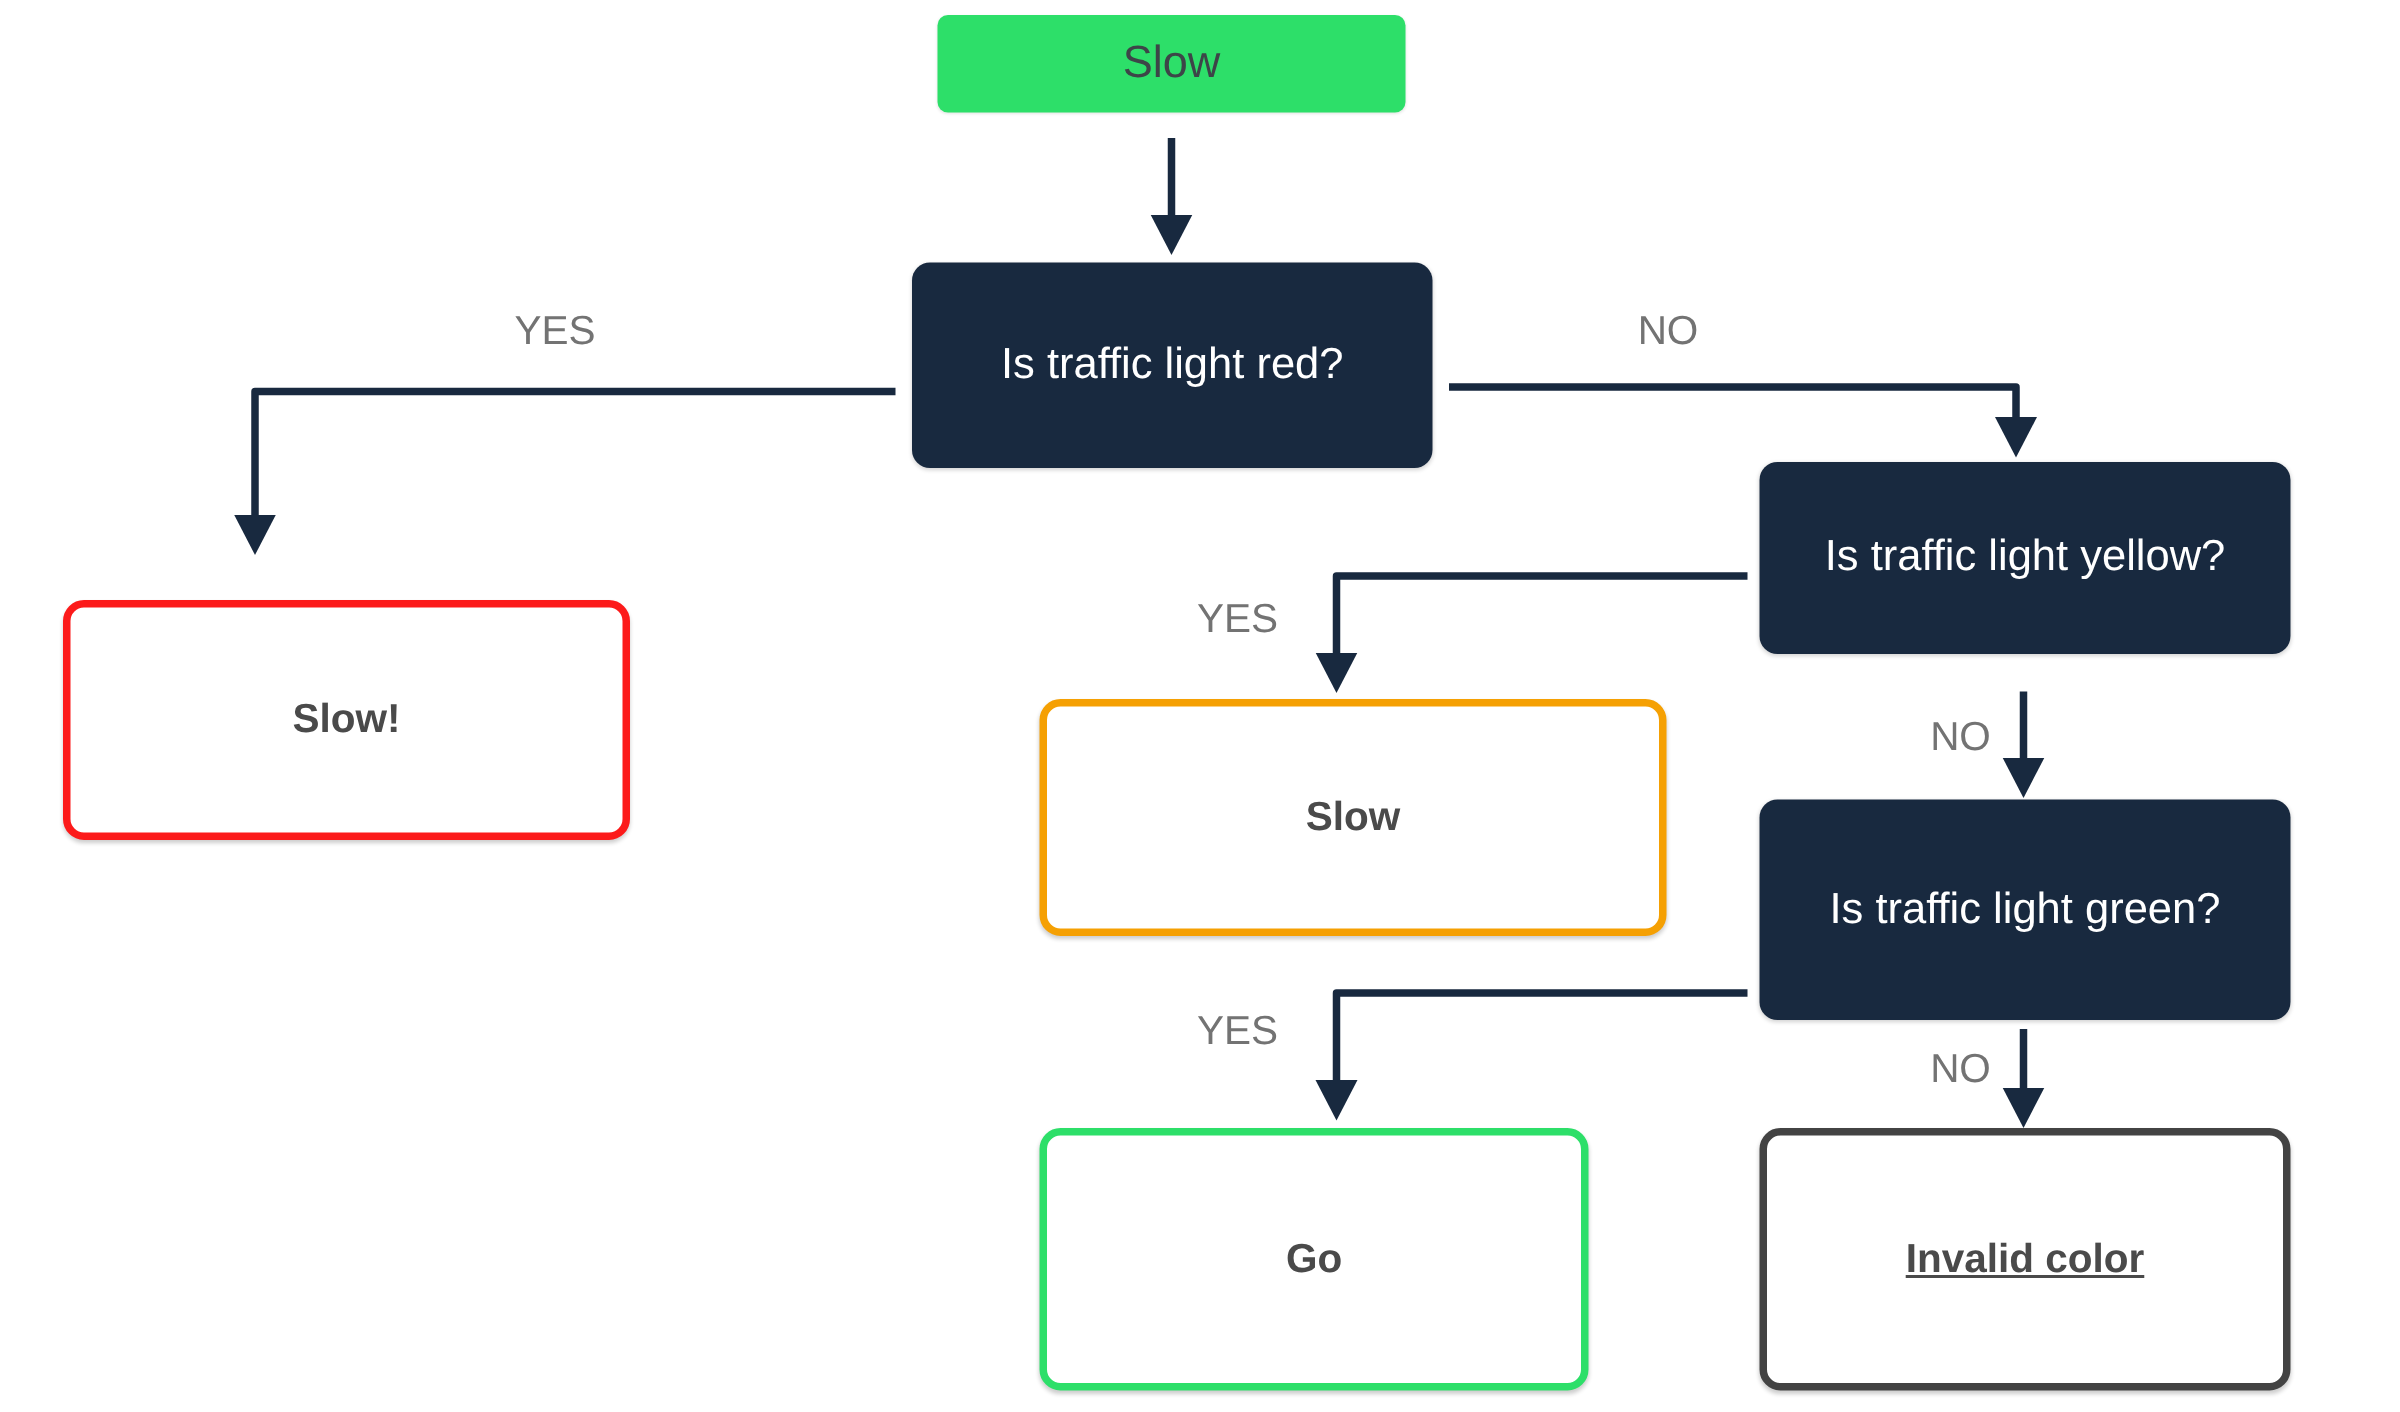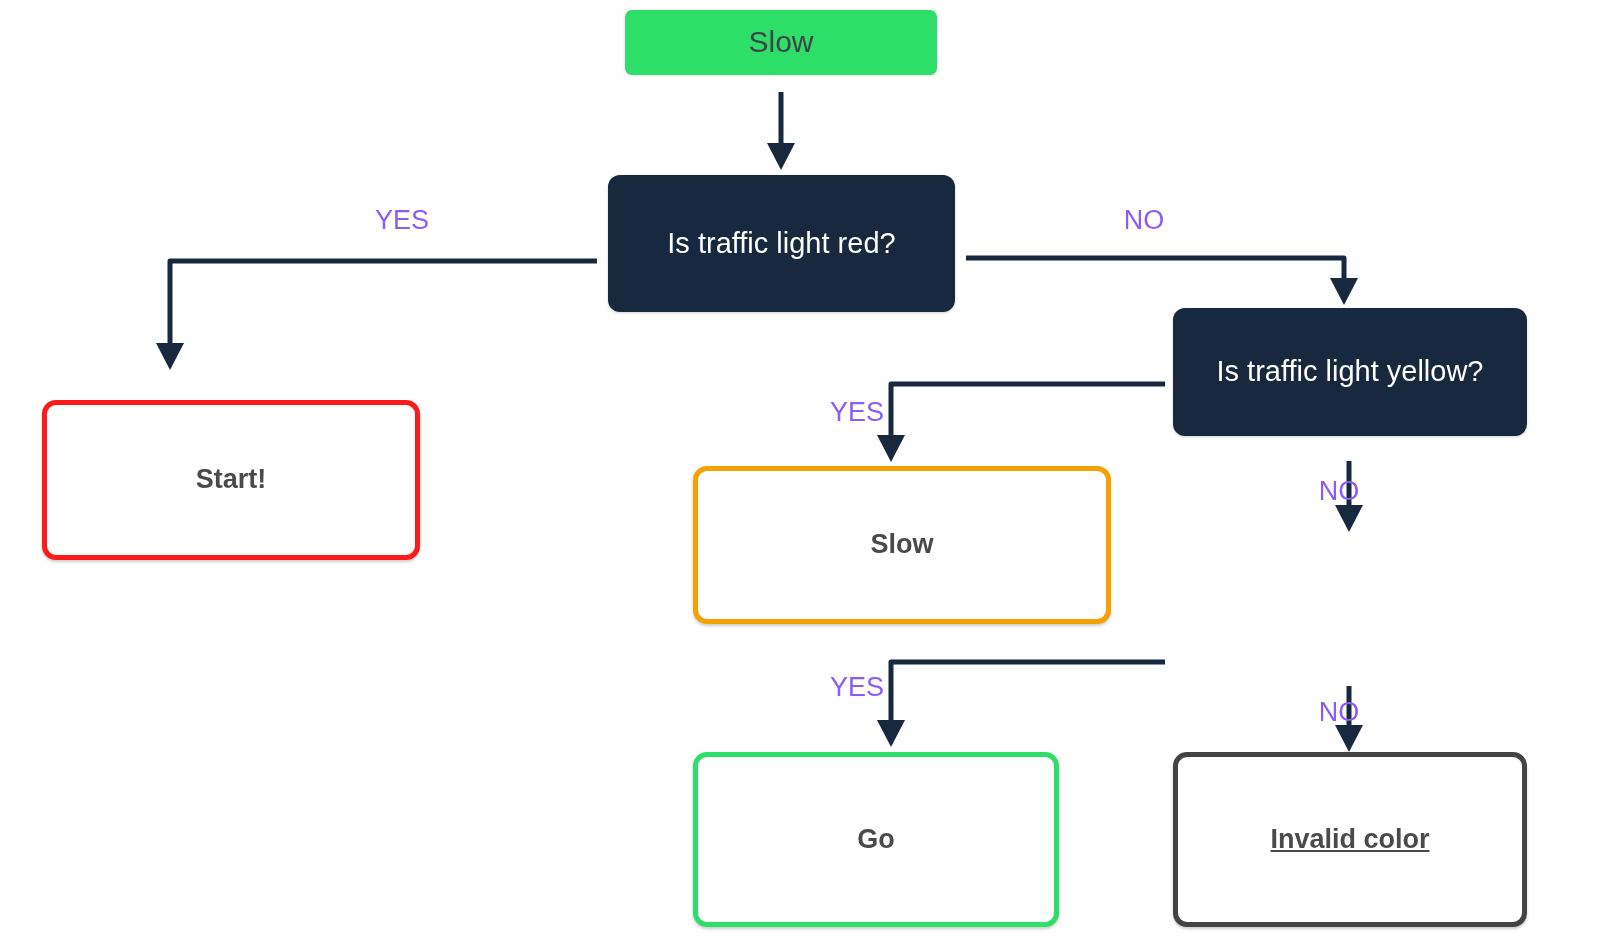--- a/index.html
+++ b/index.html
@@ -55,26 +55,25 @@
     border-style: solid;
     border-width: 5px;
     border-radius: 14px;
     color: #4a4a4a;
     font-size: 27px;
     font-weight: 700;
     box-shadow: 0 2px 3px rgba(0,0,0,0.20);
   }
   .edge-label {
     position: absolute;
-    color: #8b5cf6;
+    color: #737373;
     font-size: 27px;
     font-weight: 400;
     white-space: nowrap;
     line-height: 1;
-    margin-left: 32px;
   }
 </style>
 </head>
 <body>
 
 <div id="canvas">
 
   <svg class="edges" viewBox="0 0 1600 941">
     <defs>
       <marker id="arrowhead" markerWidth="6" markerHeight="6" refX="2.6" refY="3" orient="auto" markerUnits="strokeWidth">
@@ -106,31 +105,34 @@
 
   <div class="node node-start" style="left:625px; top:10px; width:312px; height:65px;">
     <span>Slow</span>
   </div>
 
   <div class="node node-decision" style="left:608px; top:175px; width:347px; height:137px;">
     <span>Is traffic light red?</span>
   </div>
 
   <div class="node node-terminal" style="left:42px; top:400px; width:378px; height:160px; border-color:#fc1a1a;">
-    <span>Start!</span>
+    <span>Slow!</span>
   </div>
 
   <div class="node node-decision" style="left:1173px; top:308px; width:354px; height:128px;">
     <span>Is traffic light yellow?</span>
   </div>
 
   <div class="node node-terminal" style="left:693px; top:466px; width:418px; height:158px; border-color:#f5a003;">
     <span>Slow</span>
   </div>
 
+  <div class="node node-decision" style="left:1173px; top:533px; width:354px; height:147px;">
+    <span>Is traffic light green?</span>
+  </div>
 
   <div class="node node-terminal" style="left:693px; top:752px; width:366px; height:175px; border-color:#2ddf69;">
     <span>Go</span>
   </div>
 
   <div class="node node-terminal" style="left:1173px; top:752px; width:354px; height:175px; border-color:#434343;text-decoration:underline;">
     <span>Invalid color</span>
   </div>
 
   <div class="edge-label" style="left:370px; top:207px; transform:translateX(-50%);">YES</div>

